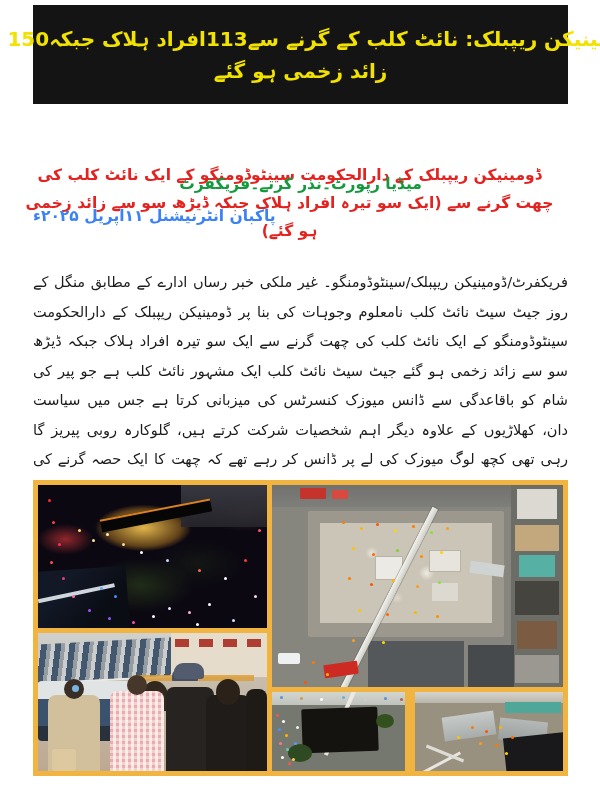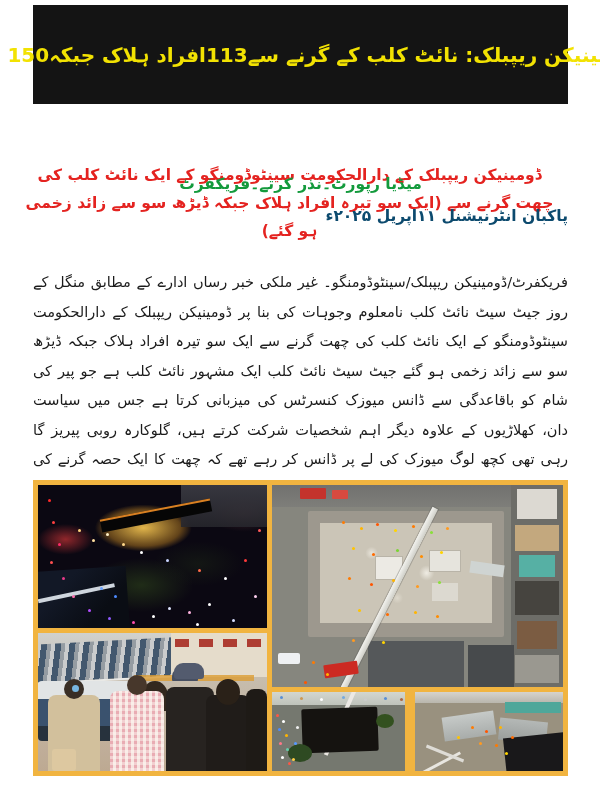--- a/index.html
+++ b/index.html
@@ -28,22 +28,22 @@
     color:#e42320; font-size:15.5px; font-weight:bold; direction:rtl;
     text-align:center; line-height:28px;margin-top:48px;
   }
   .byline {
     position:absolute; left:33px; top:172px; width:535px;
     color:#139a3c; font-size:15.5px; font-weight:bold; direction:rtl;
     text-align:center; line-height:24px;
   }
   .dateline {
     position:absolute; left:33px; top:203px; width:535px;
-    color:#0c4a6e; font-size:15.5px; font-weight:bold; direction:rtl;
-    text-align:right; line-height:26px;
+    color:#3b82f6; font-size:15.5px; font-weight:bold; direction:rtl;
+    text-align:left; line-height:26px;
   }
   
   .body-text {
     position:absolute; left:33px; top:268px; width:535px; height:208px;
     color:#1b1b1b; font-size:14.5px; direction:rtl; text-align:justify;
     line-height:29.5px; overflow:hidden;
   }
   
   .collage {
     position:absolute; left:33px; top:480px; width:535px; height:296px;
@@ -188,20 +188,21 @@
     14px 4px 0 #ff5500, 28px 0px 0 #ffb400, 8px 16px 0 #ff9a20, 24px 18px 0 #ff7a00,
     -14px 10px 0 #ffc400, 40px 10px 0 #ff6a00, 34px 26px 0 #ffd400; }
 </style>
 </head>
 <body>
 
 <div class="page">
 
   <div class="banner">
     <div class="h1">ڈومینیکن ریپبلک: نائٹ کلب کے گرنے سے113افراد ہلاک جبکہ150 سے</div>
+    <div class="h2">زائد زخمی ہو گئے</div>
   </div>
 
   <div class="subhead">ڈومینیکن ریپبلک کے دارالحکومت سینٹوڈومنگو کے ایک نائٹ کلب کی چھت گرنے سے (ایک سو تیرہ افراد ہلاک جبکہ ڈیڑھ سو سے زائد زخمی ہو گئے)</div>
 
   <div class="byline">میڈیا رپورٹ۔نذر کرتے۔فریکفرٹ</div>
 
   <div class="dateline">پاکبان انٹرنیشنل ۱۱اپریل ۲۰۲۵ء</div>
 
   <div class="body-text">فریکفرٹ/ڈومینیکن ریپبلک/سینٹوڈومنگو۔ غیر ملکی خبر رساں ادارے کے مطابق منگل کے روز جیٹ سیٹ نائٹ کلب نامعلوم وجوہات کی بنا پر ڈومینیکن ریپبلک کے دارالحکومت سینٹوڈومنگو کے ایک نائٹ کلب کی چھت گرنے سے ایک سو تیرہ افراد ہلاک جبکہ ڈیڑھ سو سے زائد زخمی ہو گئے جیٹ سیٹ نائٹ کلب ایک مشہور نائٹ کلب ہے جو پیر کی شام کو باقاعدگی سے ڈانس میوزک کنسرٹس کی میزبانی کرتا ہے جس میں سیاست دان، کھلاڑیوں کے علاوہ دیگر اہم شخصیات شرکت کرتے ہیں، گلوکارہ روبی پیریز گا رہی تھی کچھ لوگ میوزک کی لے پر ڈانس کر رہے تھے کہ چھت کا ایک حصہ گرنے کی آواز سنائی دی گئی پھر دیکھتے ہی دیکھتے (تین سیکنڈ) سے بھی کم عرصے میں تباہی پھیل چکی تھی، روبی پیریز کے بینڈ ممبروں میں سے ایک نے مقامی میڈیا سے بات کرتے ہوئے بتایا کہ تقریباً رات کو ایک بجے کے قریب چھت گرا اس وقت کلب بھرا ہوا تھا۔</div>
 

